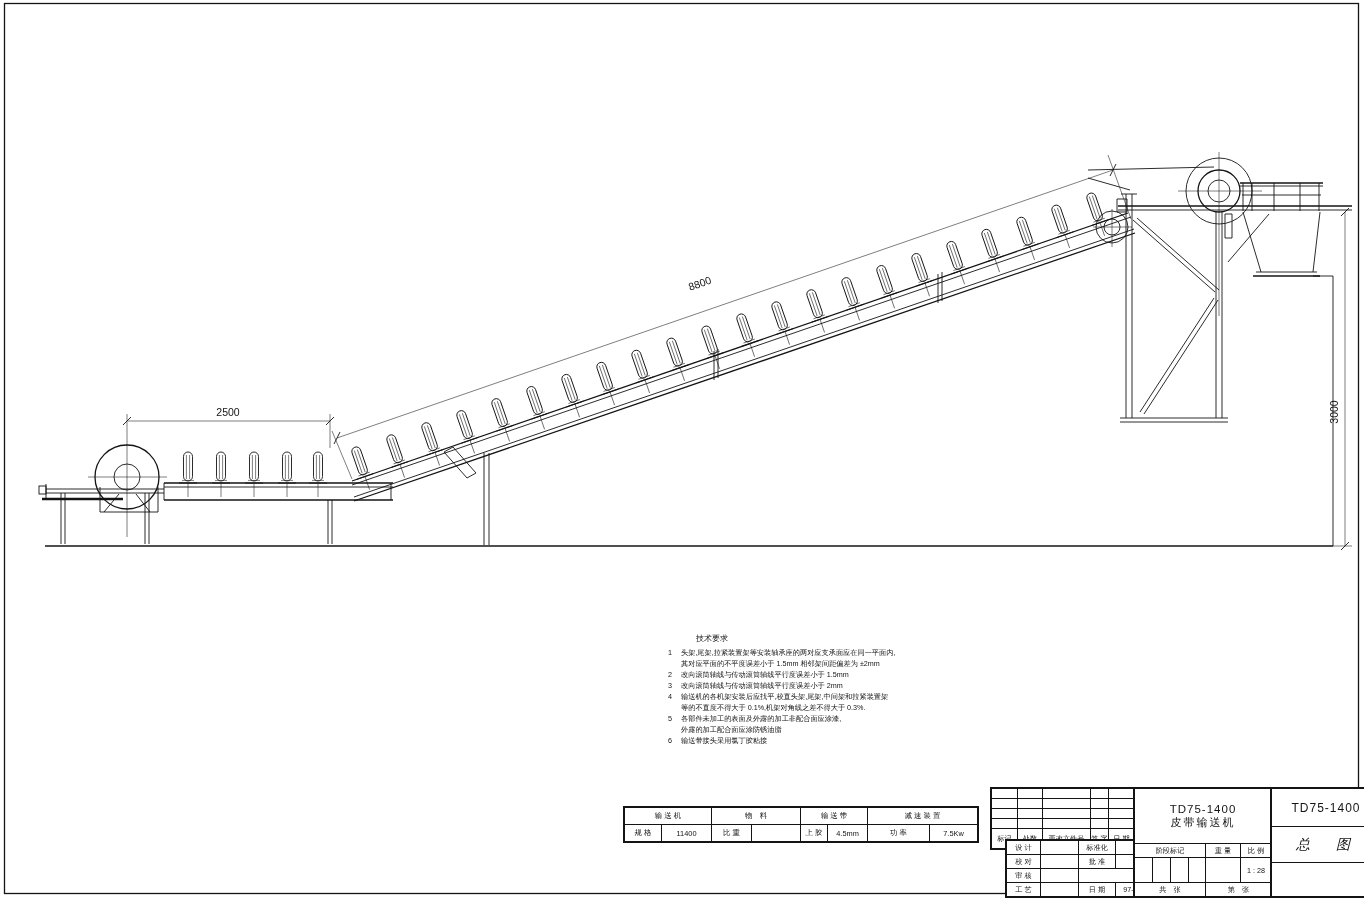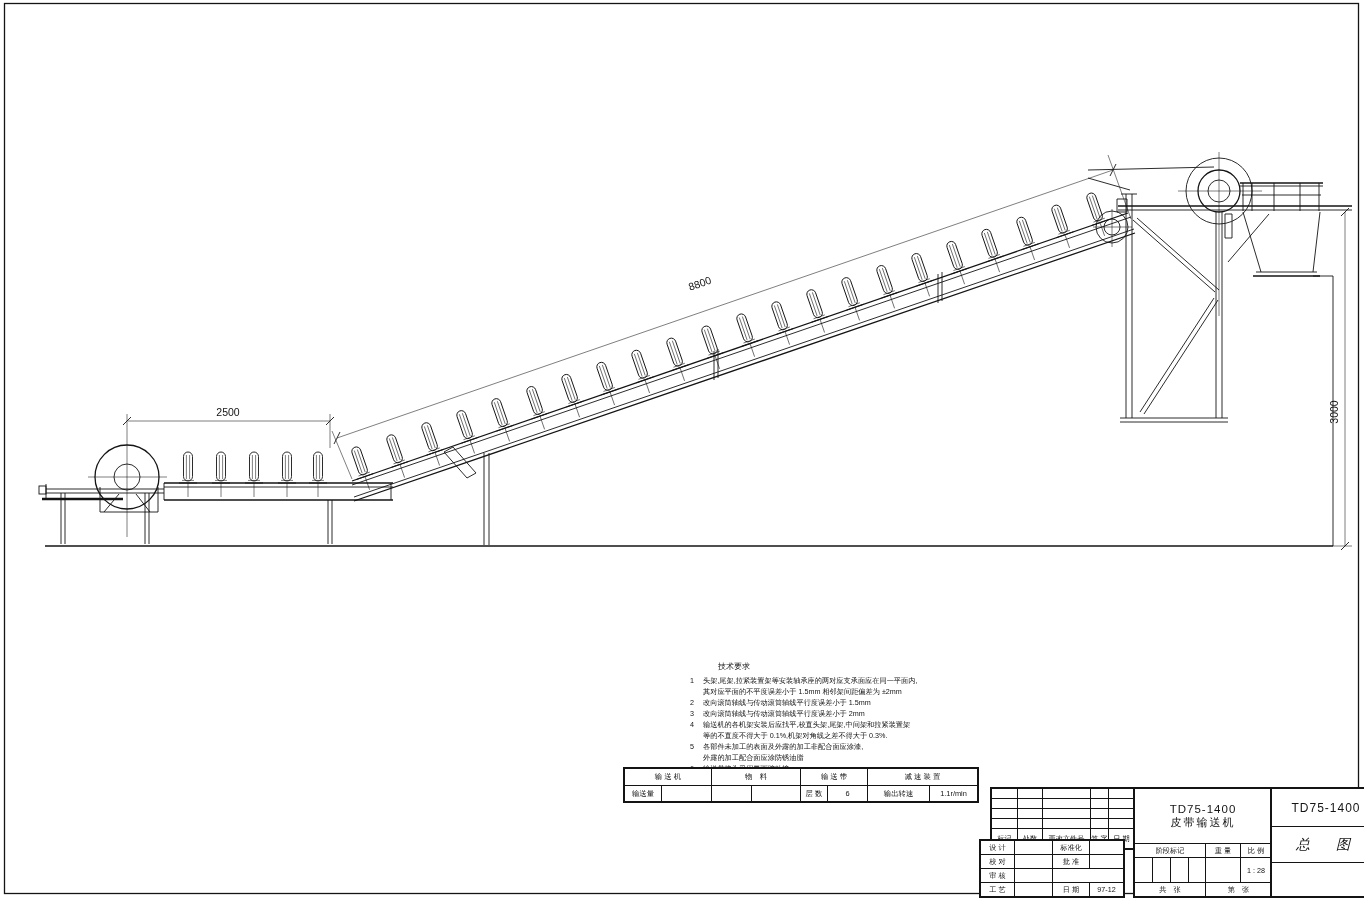--- a/index.html
+++ b/index.html
@@ -6,30 +6,30 @@
   .sheet{
     position:relative;width:1364px;height:898px;background:#ffffff;overflow:hidden;
     font-family:"Liberation Sans","DejaVu Sans",sans-serif;color:#141414;
   }
   svg.draw{position:absolute;left:0;top:0;}
   svg.draw line, svg.draw path, svg.draw rect, svg.draw circle{stroke:#141414;fill:none;stroke-width:0.9;}
   svg.draw .thin{stroke-width:0.55;}
   svg.draw .main{stroke-width:1.3;}
   svg.draw .w3{stroke-width:2.6;}
   svg.draw text{stroke:none;fill:#141414;font:10.5px "Liberation Sans","DejaVu Sans",sans-serif;}
-  .notes{position:absolute;left:690px;top:633px;width:232px;font-size:7.2px;line-height:11px;margin-top:28px;}
+  .notes{position:absolute;left:668px;top:633px;width:232px;font-size:7.2px;line-height:11px;}
   .notes .notes-title{margin-left:28px;font-size:8px;margin-bottom:3px;}
   .note-line{display:flex;}
   .note-line .no{width:13px;flex:none;}
   table{border-collapse:collapse;table-layout:fixed;position:absolute;background:#fff;}
   td{border:1px solid #141414;text-align:center;vertical-align:middle;padding:0;font-size:7.2px;overflow:hidden;white-space:nowrap;}
-  table.params{left:596px;top:768px;width:353px;}
+  table.params{left:596px;top:807px;width:353px;}
   table.params td{font-size:7.4px;}
   table.tb-rev{left:963px;top:788px;width:143px;}
-  table.tb-roles{left:952px;top:840px;width:143px;}
+  table.tb-roles{left:978px;top:840px;width:143px;}
   table.tb-mid{left:1106px;top:788px;width:137px;}
   table.tb-right{left:1243px;top:788px;width:110px;}
   .outer{outline:1.5px solid #141414;margin-left:28px;}
   .title-cell{font-size:11px;}
   .title-cell .t1{font-size:11.5px;letter-spacing:1px;}
   .title-cell .t2{font-size:11px;letter-spacing:2px;}
   .big{font-size:12px;letter-spacing:1px;}
   .big2{font-size:14px;letter-spacing:6px;font-style:italic;}
 </style>
 </head>
@@ -277,29 +277,29 @@
         <col style="width:62px">
         <col style="width:48px">
       </colgroup>
     <tbody>
         <tr style="height:17px">
       <td colspan="2">输 送 机</td>
       <td colspan="2">物　料</td>
       <td colspan="2">输 送 带</td>
       <td colspan="2">减 速 装 置</td>
     </tr>
-    <tr style="height:16px">
-      <td>输送量</td>
-      <td></td>
-      <td></td>
-      <td></td>
-      <td>层  数</td>
-      <td>6</td>
-      <td>输出转速</td>
-      <td>1.1r/min</td>
+    <tr style="height:17px">
+      <td>规  格</td>
+      <td>11400</td>
+      <td>比  重</td>
+      <td></td>
+      <td>上  胶</td>
+      <td>4.5mm</td>
+      <td>功  率</td>
+      <td>7.5Kw</td>
     </tr>
   </tbody>
     </table>
 
   <table class="tb-rev outer">
     <colgroup>
         <col style="width:26px">
         <col style="width:25px">
         <col style="width:48px">
         <col style="width:18px">

